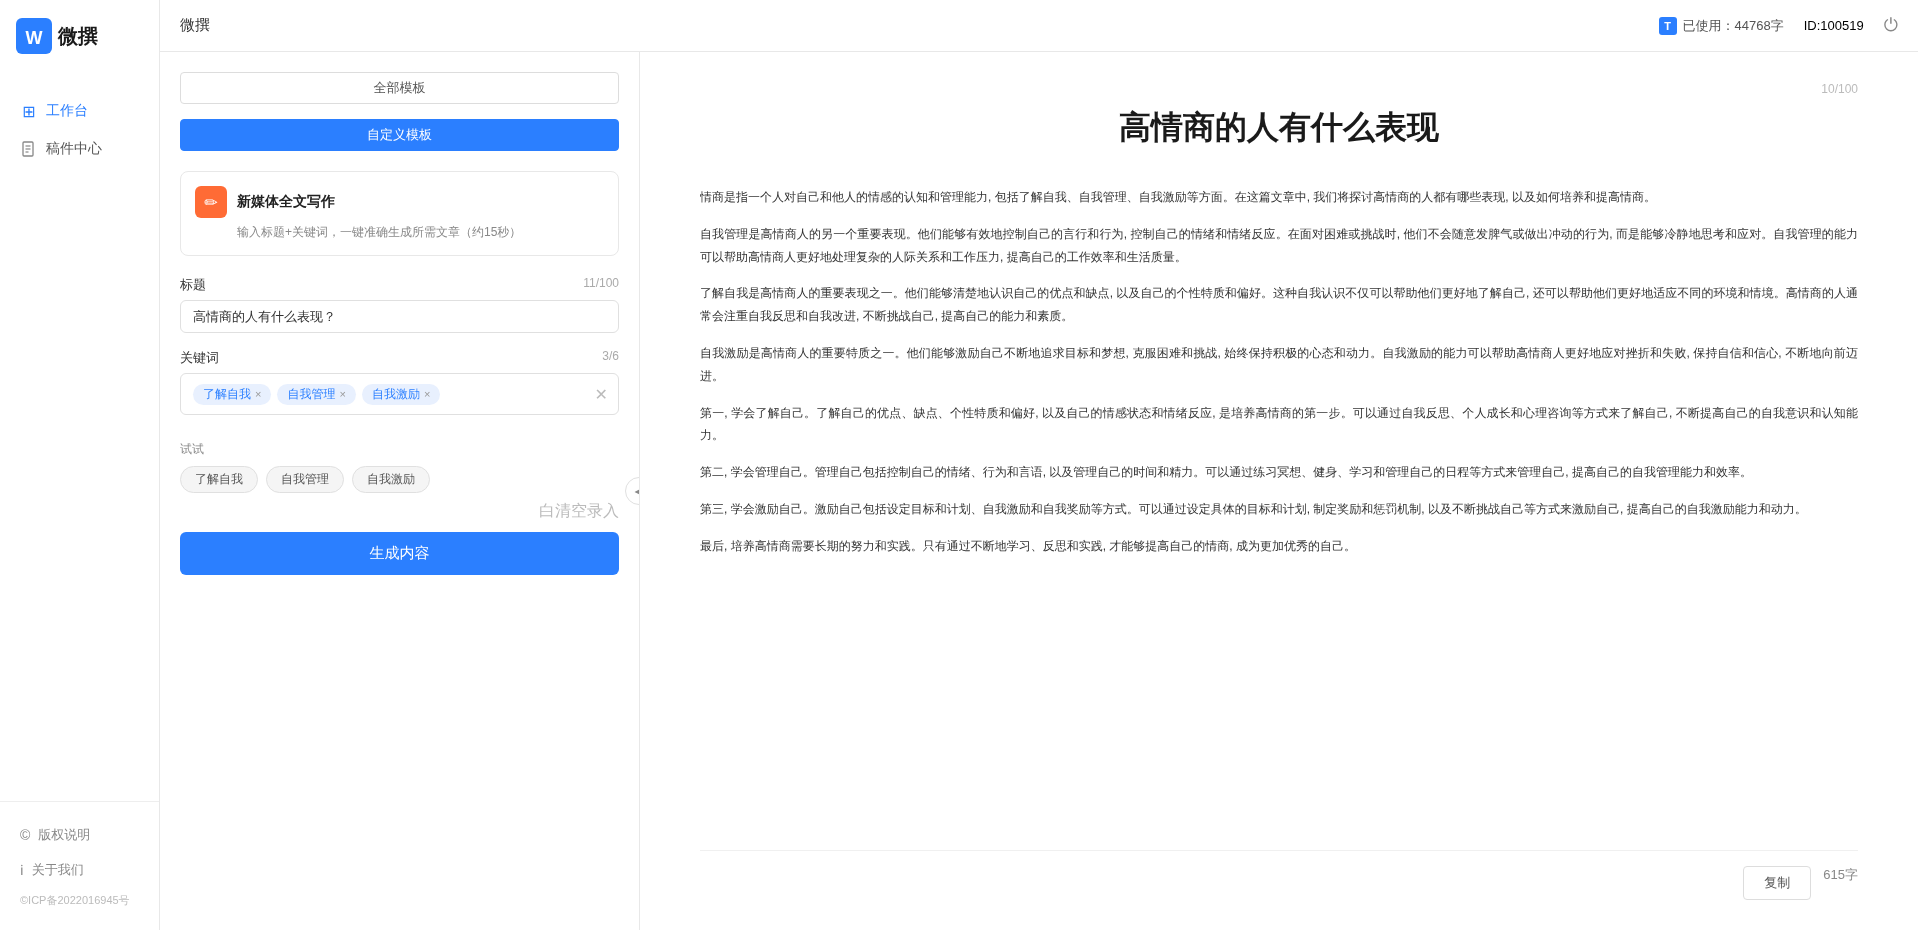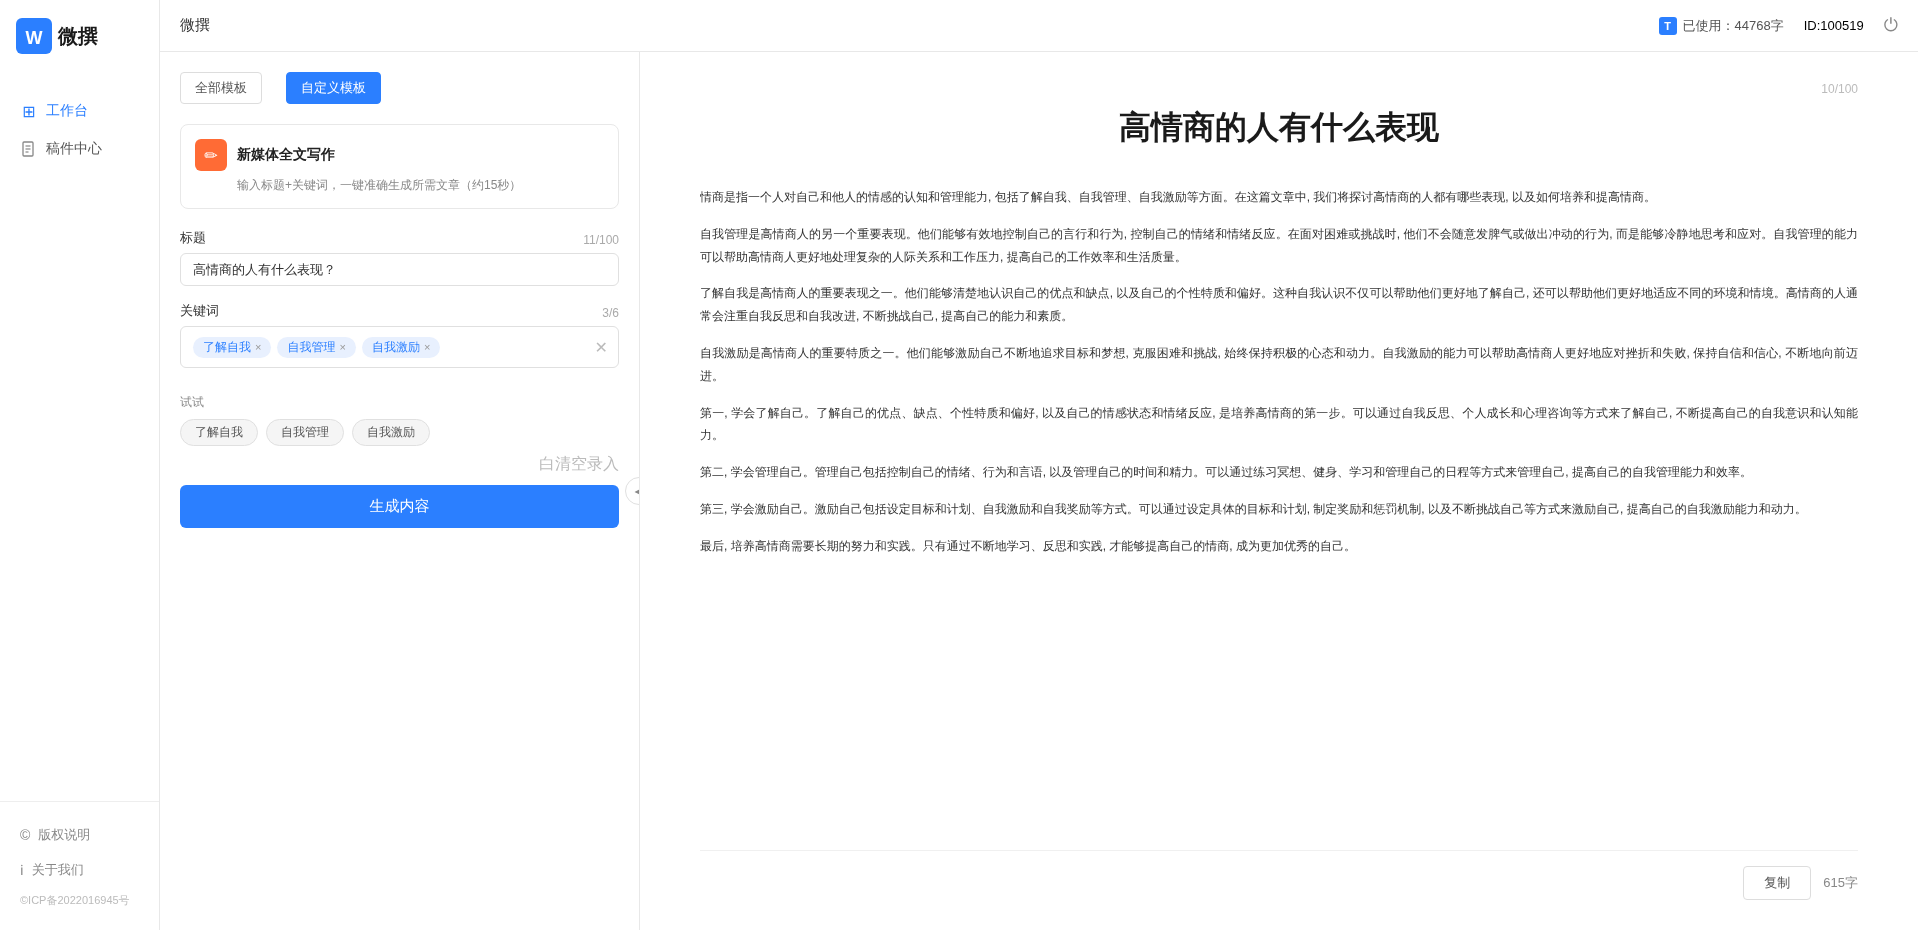--- a/index.html
+++ b/index.html
@@ -144,22 +144,23 @@
       border-right: 1px solid #e8e8e8;
       display: flex;
       flex-direction: column;
       padding: 20px;
       overflow-y: auto;
       position: relative;
     }
 
     .template-tabs {
       display: flex;
-      gap: 24px;
+      gap: 15px;
       margin-bottom: 20px;
+      flex-direction: column;
     }
     .template-tab {
       padding: 6px 14px;
       border-radius: 4px;
       font-size: 13px;
       cursor: pointer;
       border: 1px solid #ddd;
       background: #fff;
       color: #555;
     }
@@ -202,21 +203,21 @@
       color: #888;
       margin-left: 42px;
     }
 
     .form-section {
       margin-bottom: 16px;
     }
     .form-label-row {
       display: flex;
       justify-content: space-between;
-      align-items: flex-end;
+      align-items: flex-start;
       margin-bottom: 6px;
       gap: 44px;
     }
     .form-label {
       font-size: 13px;
       color: #333;
       font-weight: 500;
     }
     .form-count {
       font-size: 12px;
@@ -366,21 +367,20 @@
       flex: 1;
     }
     .article-body p {
       margin-bottom: 14px;
       text-align: justify;
     }
 
     .article-footer {
       display: flex;
       justify-content: flex-end;
-      align-items: center;
       gap: 12px;
       padding-top: 15px;
       border-top: 1px solid #f0f0f0;
     }
     .copy-btn {
       padding: 7px 20px;
       background: #fff;
       border: 1px solid #ddd;
       border-radius: 4px;
       font-size: 13px;

